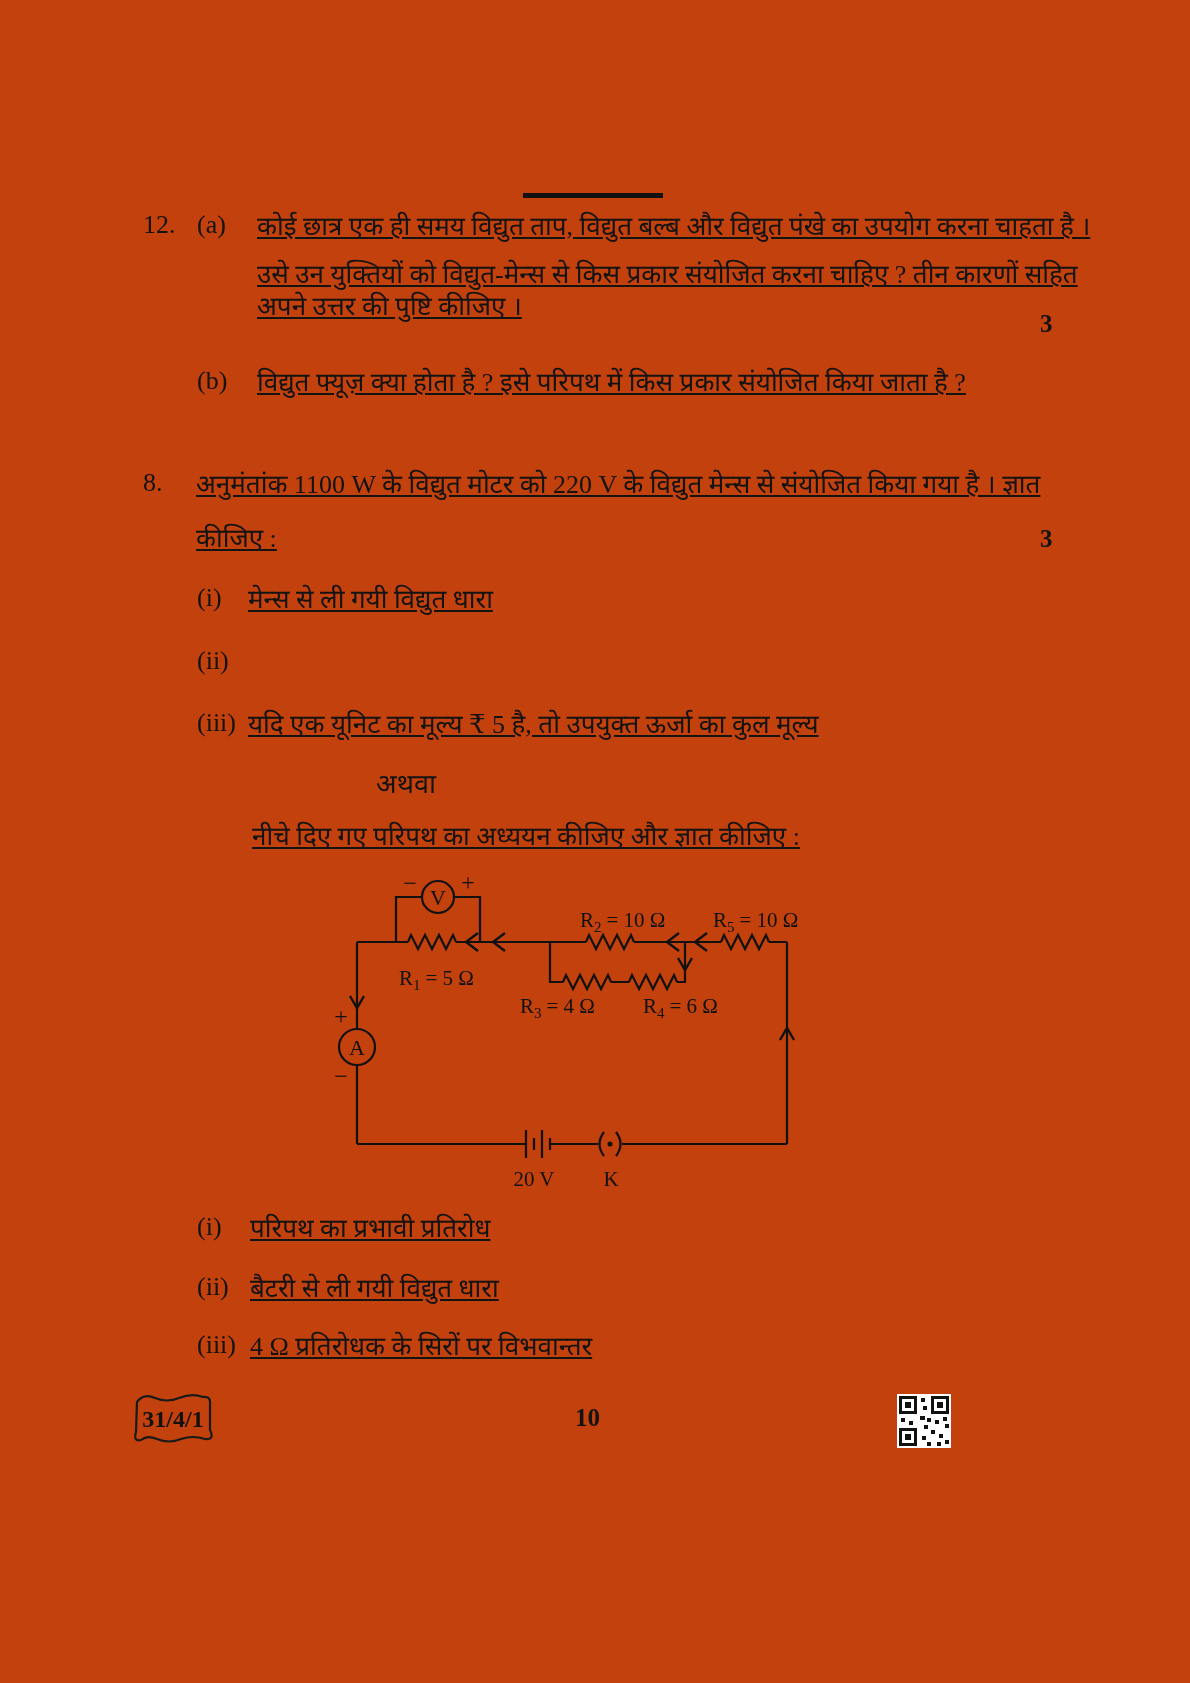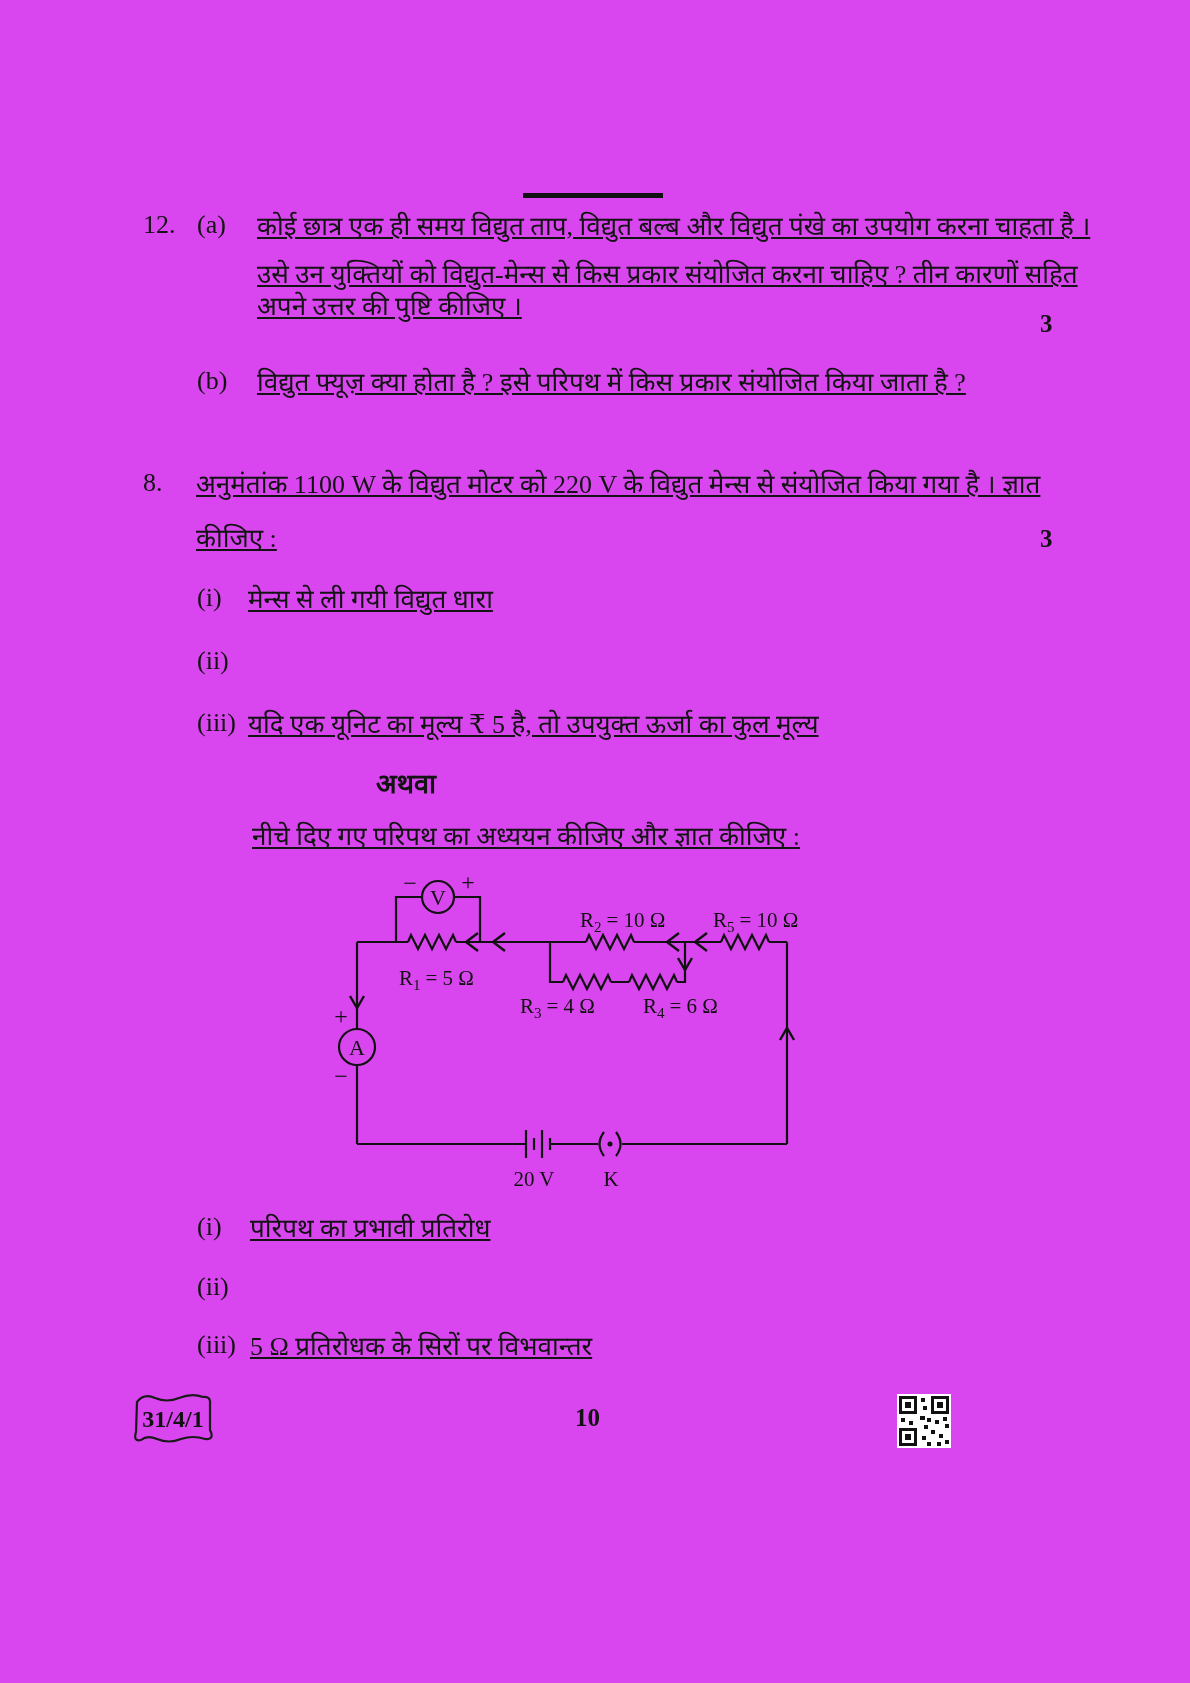--- a/index.html
+++ b/index.html
@@ -1,30 +1,30 @@
 <!DOCTYPE html>
 <html><head>
 <meta charset="utf-8">
 <style>
   html,body{margin:0;padding:0;background:#e8e8e8;}
   .page{
     position:relative;
     width:1190px;height:1683px;
     margin:0 auto;
-    background:#d946ef;
+    background:#c2410c;
     font-family:"Liberation Serif","DejaVu Serif",serif;
     color:#131313;
     overflow:hidden;
   }
   .abs{position:absolute;white-space:nowrap;}
   .txt{font-size:26px;line-height:34px;text-decoration:underline;}
   .qnum{font-size:26px;}
   .plabel{font-size:26px;}
   .marks{font-size:25px;font-weight:700;}
-  .orlbl{font-size:27px;font-weight:700;}
+  .orlbl{font-size:27px;font-weight:400;}
   .divider{position:absolute;background:#111;}
   .footer-code{font-size:23px;font-weight:700;}
   .page-num{font-size:25px;font-weight:700;}
   svg text{fill:#111;}
   .clabel{font-family:"Liberation Serif","DejaVu Serif",serif;font-size:21px;}
   .sub{font-size:15px;}
   .meter{font-family:"Liberation Serif","DejaVu Serif",serif;font-size:22px;}
   .sign{font-family:"Liberation Serif","DejaVu Serif",serif;font-size:24px;}
   .wire{stroke:#111;stroke-width:2.2;fill:none;}
   .arrow{stroke:#111;stroke-width:2.4;fill:none;}
@@ -113,23 +113,24 @@
     <text class="clabel" x="713" y="927"><tspan>R</tspan><tspan class="sub" dy="5">5</tspan><tspan dy="-5" dx="5">= 10 Ω</tspan></text>
 
     <text class="clabel" x="534" y="1186" text-anchor="middle">20 V</text>
     <text class="clabel" x="611" y="1186" text-anchor="middle">K</text>
   </svg>
 
   <span class="abs plabel" style="left:197px;top:1212px">(i)</span>
   <span class="abs txt" style="left:250px;top:1212px">परिपथ का प्रभावी प्रतिरोध</span>
 
   <span class="abs plabel" style="left:197px;top:1272px">(ii)</span>
+  <span class="abs txt" style="left:250px;top:1272px">बैटरी से ली गयी विद्युत धारा</span>
 
   <span class="abs plabel" style="left:197px;top:1330px">(iii)</span>
-  <span class="abs txt" style="left:250px;top:1330px">5 Ω प्रतिरोधक के सिरों पर विभवान्तर</span>
+  <span class="abs txt" style="left:250px;top:1330px">4 Ω प्रतिरोधक के सिरों पर विभवान्तर</span>
 
   <svg style="position:absolute;left:128px;top:1390px" width="92" height="58" viewBox="0 0 92 58">
     <path d="M9,12 Q16,3 27,8 Q39,13 51,8 Q64,3 75,7 Q83,6 82,14 L82,40 Q87,50 77,49 Q65,45 53,49 Q41,54 29,49 Q19,45 13,50 Q5,52 8,42 Z" fill="none" stroke="#1a1a1a" stroke-width="2.2"></path>
     <text x="45" y="37" text-anchor="middle" class="footer-code" style="font-family:'Liberation Serif','DejaVu Serif',serif;font-size:24px;font-weight:bold;fill:#111">31/4/1</text>
   </svg>
 
   <span class="abs page-num" style="left:575px;top:1404px">10</span>
 
   <svg style="position:absolute;left:897px;top:1394px" width="54" height="54" viewBox="0 0 54 54">
     <rect x="0" y="0" width="54" height="54" fill="#fff"></rect>

